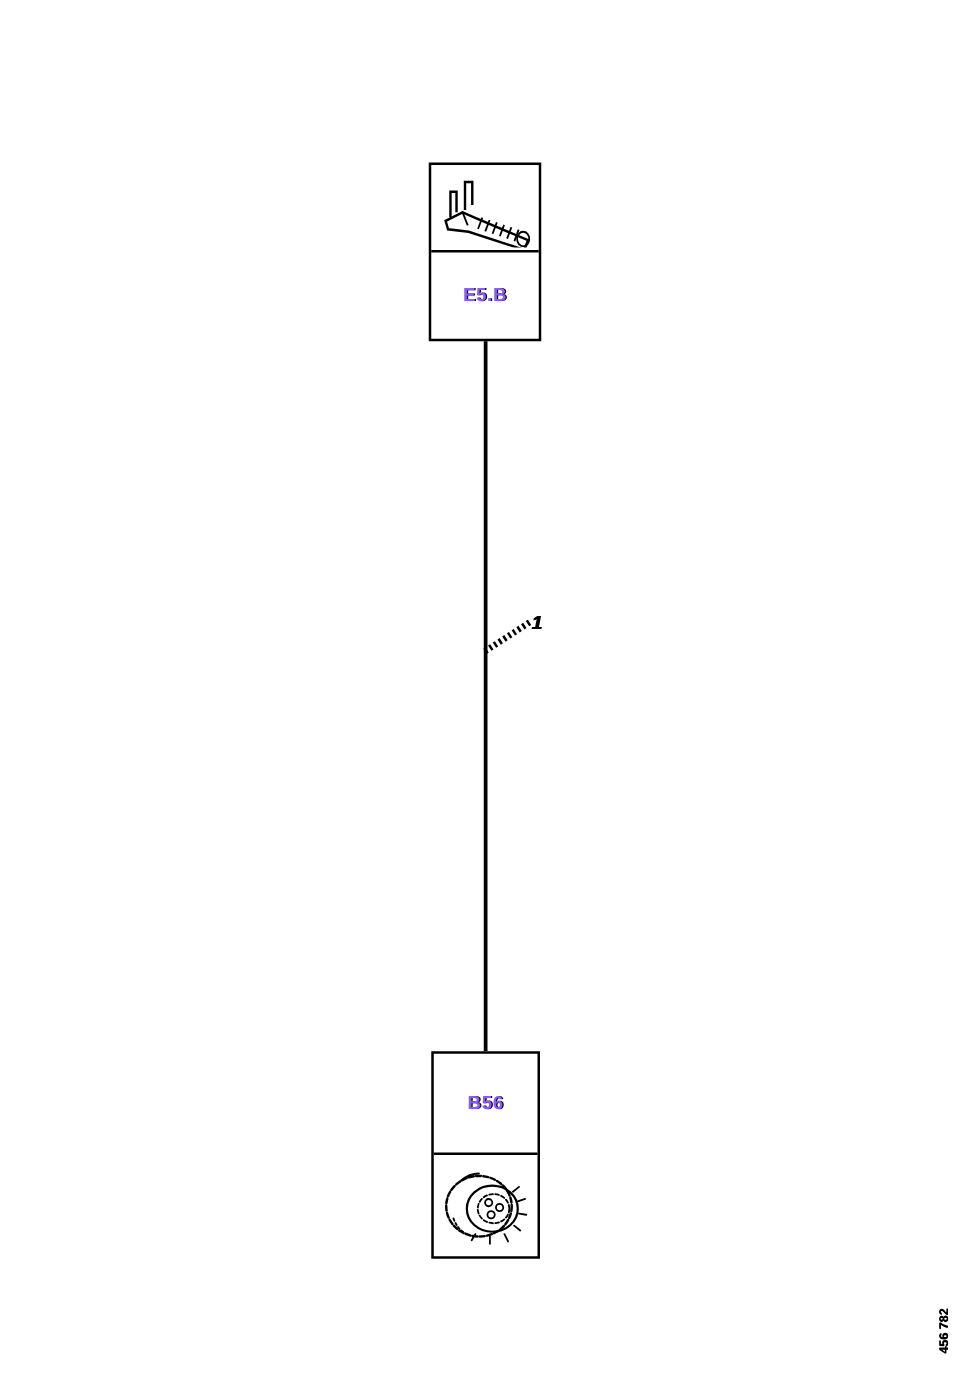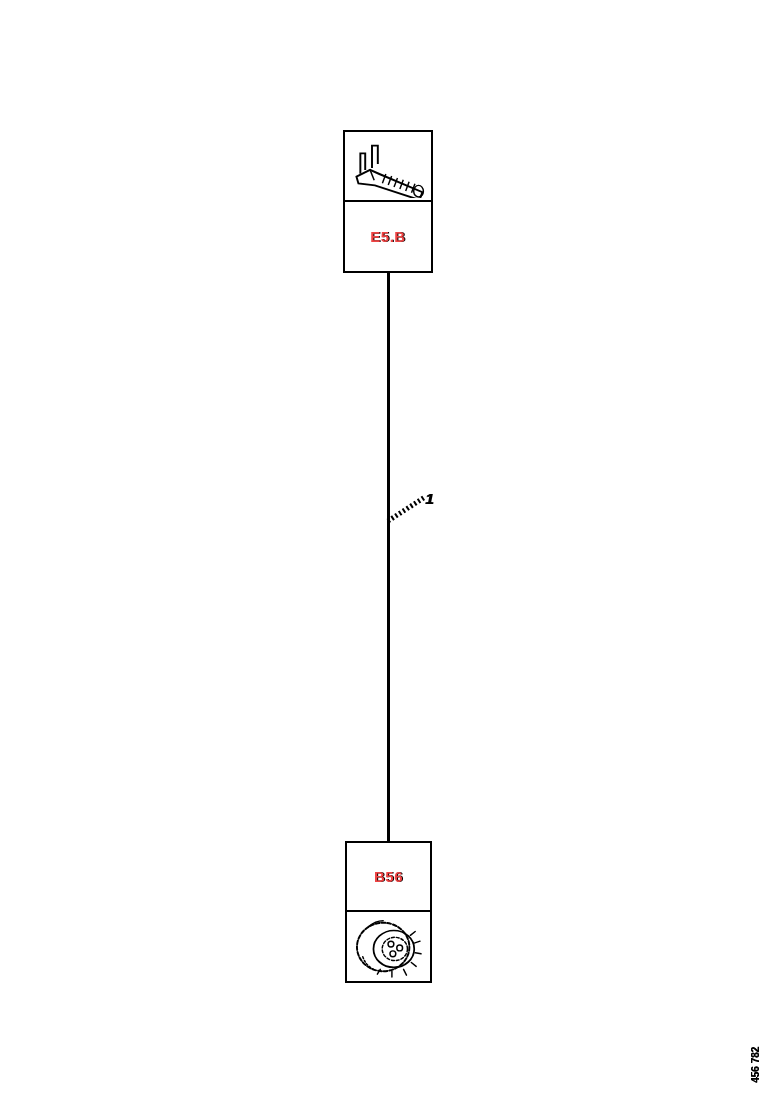--- a/index.html
+++ b/index.html
@@ -27,37 +27,37 @@
   .box-top {
     left: 343px;
     top: 130px;
     width: 90px;
     height: 143px;
   }
   .box-bottom {
     left: 345px;
     top: 841px;
     width: 87px;
-    height: 142px;
+    height: 166px;
   }
   .cell {
     box-sizing: border-box;
     display: flex;
     align-items: center;
     justify-content: center;
     overflow: hidden;
   }
   .cell-img { flex: 1 1 50%; }
   .cell-label { flex: 1 1 50%; }
   .divider-bottom { border-bottom: 2px solid #000000; }
   .conn-label {
     font-size: 15px;
     font-weight: 700;
     letter-spacing: 0.5px;
-    color: #ef4444;
+    color: #8b5cf6;
     
     text-shadow: 1px 0 0 #000000;
     white-space: nowrap;
   }
   .wire {
     position: absolute;
     left: 387px;
     top: 273px;
     width: 3px;
     height: 568px;

